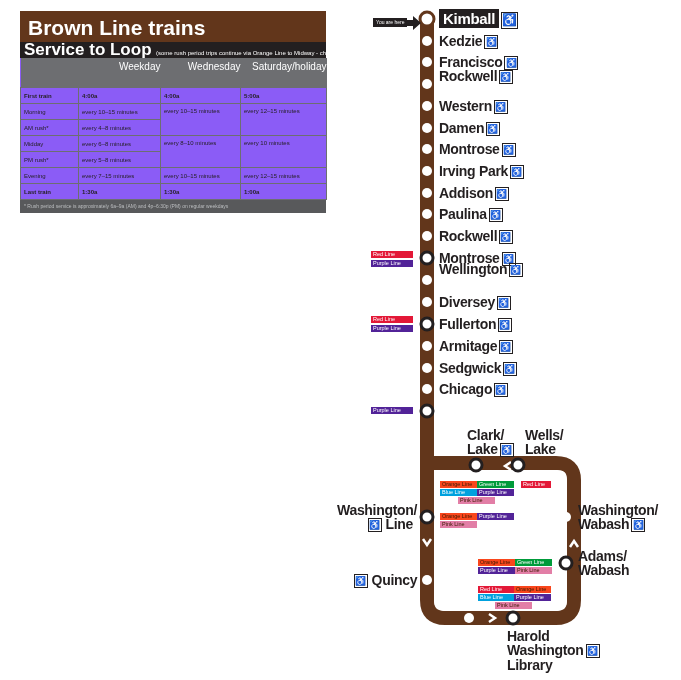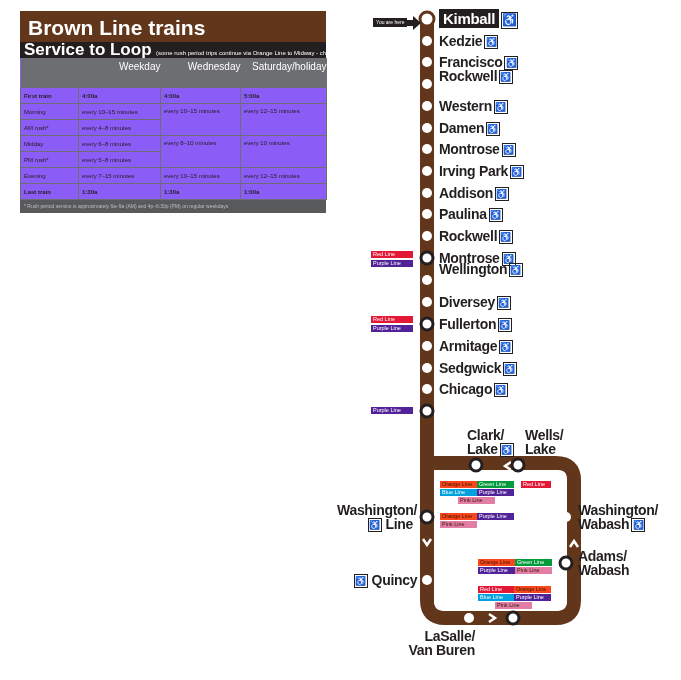--- a/index.html
+++ b/index.html
@@ -183,23 +183,24 @@
     </div>
   <div class="stn" style="left:352px;top:573px"><span class="acc">♿</span> <span>Quincy</span></div>
   <div class="stn" style="left:578px;top:503px;line-height:14px">
       <div>Washington/</div>
       <div><span>Wabash</span><span class="acc">♿</span></div>
     </div>
   <div class="stn" style="left:578px;top:549px;line-height:14px">
       <div>Adams/</div>
       <div>Wabash</div>
     </div>
-  <div class="stn" style="left:405px;top:629px;text-align:right;width:70px;line-height:14px">
-      <div>LaSalle/</div>
-      <div>Van Buren</div>
+  <div class="stn" style="left:507px;top:629px;line-height:14px">
+      <div>Harold</div>
+      <div><span>Washington</span><span class="acc">♿</span></div>
+      <div>Library</div>
     </div>
 
   <div class="tag orange" style="left:440px;top:481px;width:33px">Orange Line</div>
   <div class="tag green" style="left:477px;top:481px;width:33px">Green Line</div>
   <div class="tag blue" style="left:440px;top:489px;width:33px">Blue Line</div>
   <div class="tag purple" style="left:477px;top:489px;width:33px">Purple Line</div>
   <div class="tag pink" style="left:458px;top:497px;width:33px">Pink Line</div>
   <div class="tag red" style="left:521px;top:481px;width:26px">Red Line</div>
 
   <div class="tag orange" style="left:440px;top:513px;width:33px">Orange Line</div>

